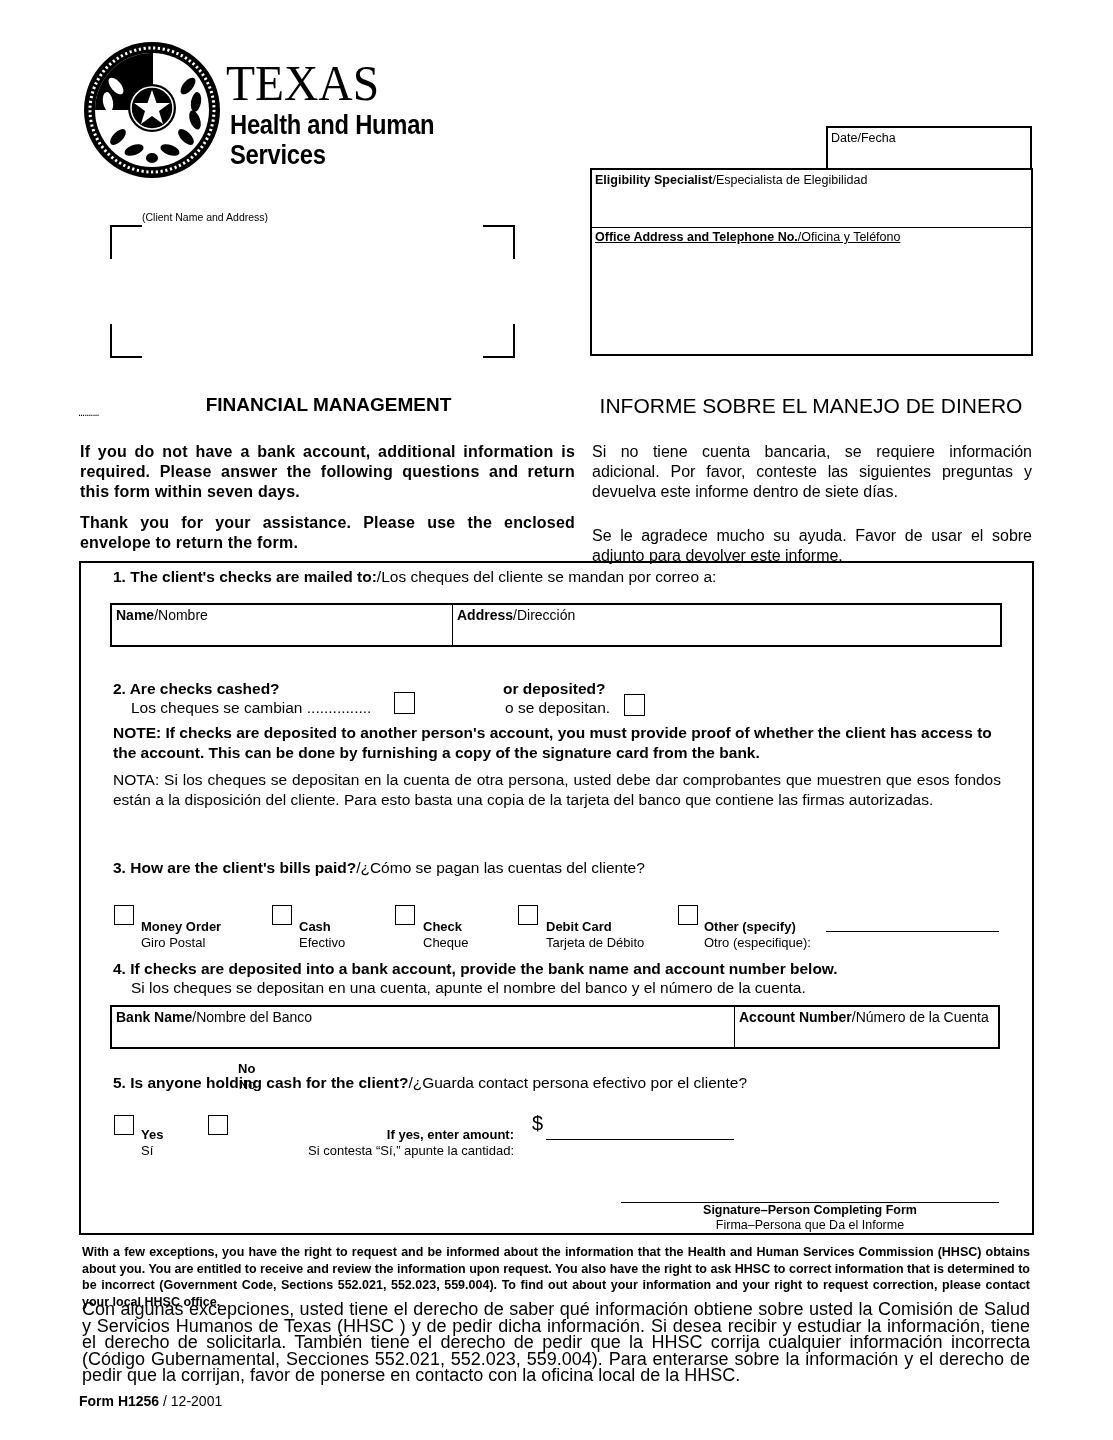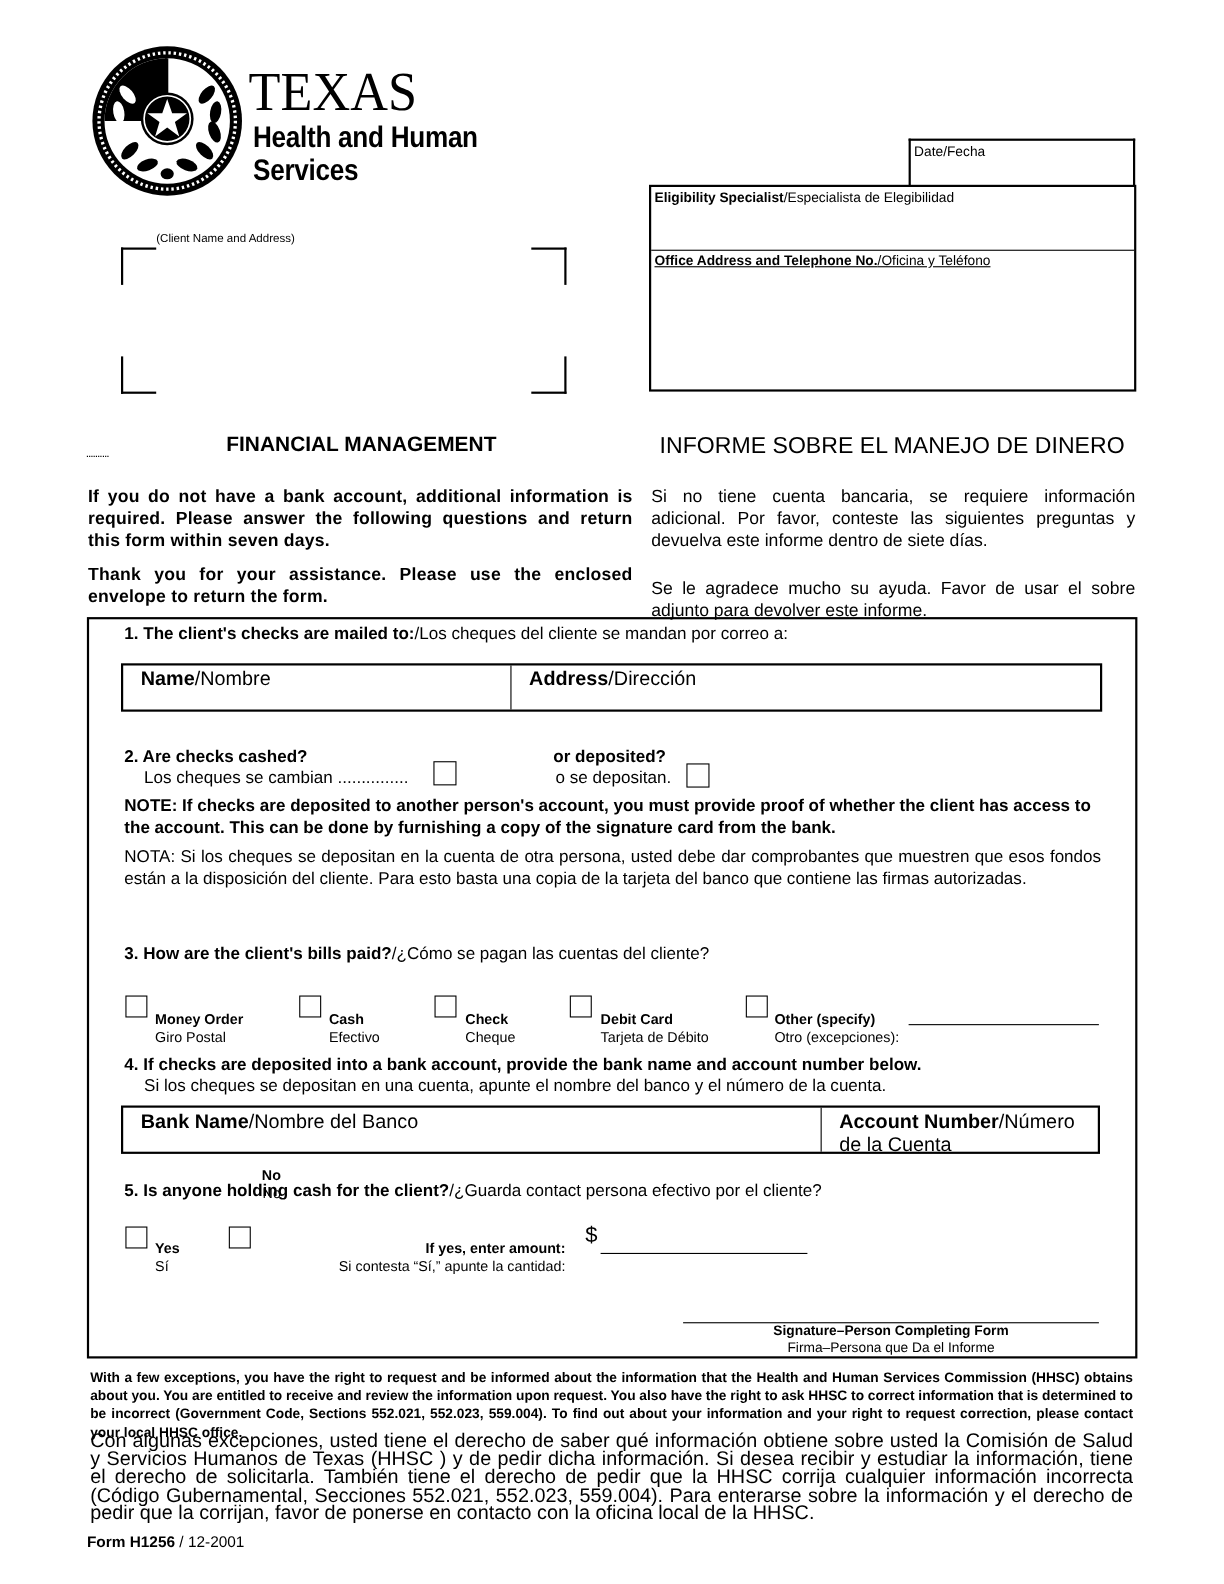--- a/index.html
+++ b/index.html
@@ -33,21 +33,21 @@
   .title-es { left:590px; width:442px; top:394px; text-align:center; font-size:21px; }
   .intro { font-size:16px; line-height:20px; text-align:justify; }
   .intro-en { left:80px; width:495px; font-weight:bold; letter-spacing:0.2px; }
   .intro-es { left:592px; width:440px; }
 
   
   .main-box { left:79px; top:561px; width:955px; height:674px; border:2px solid #000; box-sizing:border-box; }
   .q { font-size:15.5px; }
   .qsub { font-size:15.5px; }
   .field-table { border:2px solid #000; box-sizing:border-box; display:flex; }
-  .field-cell { font-size:18px; padding:2px 4px; box-sizing:border-box;margin-left:12px; }
+  .field-cell { font-size:14px; padding:2px 4px; box-sizing:border-box; }
   .cb { width:20px; height:20px; border:1px solid #000; box-sizing:border-box; background:#fff; }
   .opt { font-size:13px; line-height:16px;margin-top:20px; }
   .line { border-bottom:1px solid #000; }
 
   .note-en { left:113px; top:723px; width:888px; font-size:15.5px; line-height:20px; font-weight:bold; }
   .note-es { left:113px; top:770px; width:888px; font-size:15.5px; line-height:20px; text-align:justify; }
 
   .footer-en { left:82px; top:1244px; width:948px; font-size:12.5px; line-height:16.5px; font-weight:bold; text-align:justify; transform:scaleX(1); }
   .footer-es { left:82px; top:1301px; width:948px; font-size:18px; line-height:16.5px; text-align:justify; }
   .form-id { left:79px; top:1393px; font-size:14px; }
@@ -159,21 +159,21 @@
 
 <div class="abs cb" style="left:518px;top:905px;"></div>
 <div class="abs opt" style="left:546px;top:899px;">
     <div class="b">Debit Card</div>
     <div>Tarjeta de Débito</div>
   </div>
 
 <div class="abs cb" style="left:678px;top:905px;"></div>
 <div class="abs opt" style="left:704px;top:899px;">
     <div class="b">Other (specify)</div>
-    <div>Otro (excepciones):</div>
+    <div>Otro (especifique):</div>
   </div>
 <div class="abs line" style="left:826px;top:930px;width:173px;height:1px;"></div>
 
 <div class="abs q b" style="left:113px;top:960px;">4. If checks are deposited into a bank account, provide the bank name and account number below.</div>
 <div class="abs qsub" style="left:131px;top:979px;">Si los cheques se depositan en una cuenta, apunte el nombre del banco y el número de la cuenta.</div>
 <div class="abs field-table" style="left:110px;top:1005px;width:890px;height:44px;border-top-width:2px;">
   <div class="field-cell" style="width:623px;border-right:1px solid #000;">
     <b>Bank Name</b><span>/Nombre del Banco</span>
   </div>
   <div class="field-cell" style="flex:1;">

